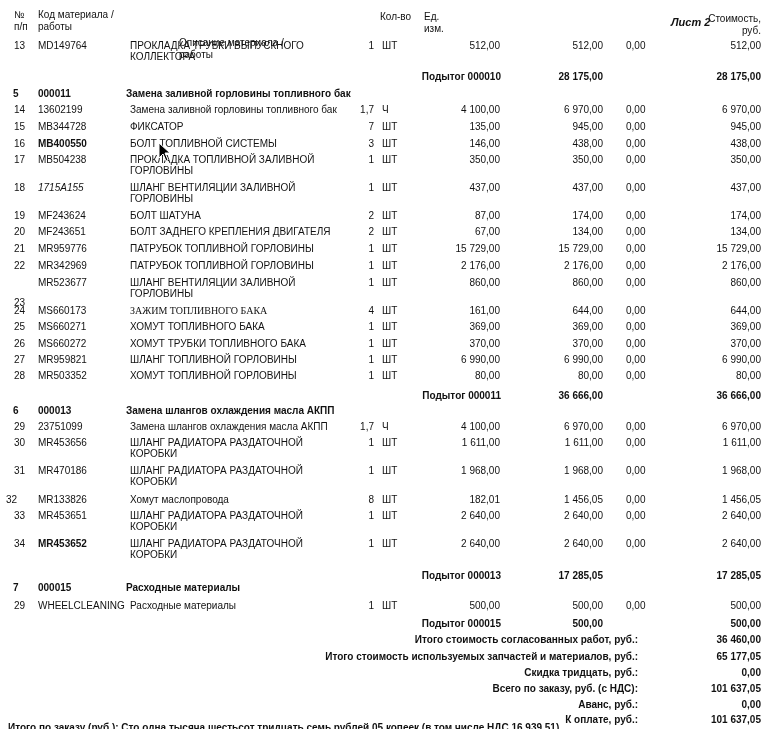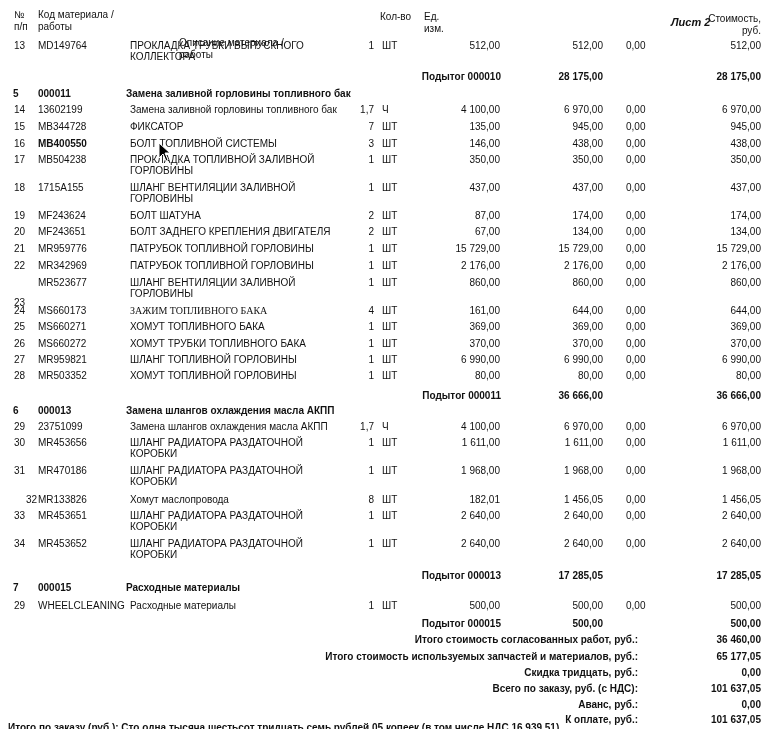--- a/index.html
+++ b/index.html
@@ -93,21 +93,21 @@
 ГОРЛОВИНЫ</div>
         <div class="abs r" style="right: 390px; top: 154px;">1</div>
         <div class="abs " style="left: 382px; top: 154px;">ШТ</div>
         <div class="abs r" style="right: 264px; top: 154px;">350,00</div>
         <div class="abs r" style="right: 161px; top: 154px;">350,00</div>
         <div class="abs " style="left: 626px; top: 154px;">0,00</div>
         <div class="abs r" style="right: 3px; top: 154px;">350,00</div>
       </div>
       <div>
         <div class="abs " style="left: 14px; top: 182px;">18</div>
-        <div class="abs " style="left: 38px; top: 182px;">1715A155</div>
+        <div class="abs " style="left: 38px; top: 182px; font-style: italic;">1715A155</div>
         <div class="abs " style="left: 130px; top: 182px; white-space: pre;">ШЛАНГ ВЕНТИЛЯЦИИ ЗАЛИВНОЙ
 ГОРЛОВИНЫ</div>
         <div class="abs r" style="right: 390px; top: 182px;">1</div>
         <div class="abs " style="left: 382px; top: 182px;">ШТ</div>
         <div class="abs r" style="right: 264px; top: 182px;">437,00</div>
         <div class="abs r" style="right: 161px; top: 182px;">437,00</div>
         <div class="abs " style="left: 626px; top: 182px;">0,00</div>
         <div class="abs r" style="right: 3px; top: 182px;">437,00</div>
       </div>
       <div>
@@ -260,21 +260,21 @@
         <div class="abs " style="left: 130px; top: 465px; white-space: pre;">ШЛАНГ РАДИАТОРА РАЗДАТОЧНОЙ
 КОРОБКИ</div>
         <div class="abs r" style="right: 390px; top: 465px;">1</div>
         <div class="abs " style="left: 382px; top: 465px;">ШТ</div>
         <div class="abs r" style="right: 264px; top: 465px;">1 968,00</div>
         <div class="abs r" style="right: 161px; top: 465px;">1 968,00</div>
         <div class="abs " style="left: 626px; top: 465px;">0,00</div>
         <div class="abs r" style="right: 3px; top: 465px;">1 968,00</div>
       </div>
       <div>
-        <div class="abs " style="left: 26px; top: 494px;">32</div>
+        <div class="abs " style="left: 6px; top: 494px;">32</div>
         <div class="abs " style="left: 38px; top: 494px;">MR133826</div>
         <div class="abs " style="left: 130px; top: 494px; white-space: pre;">Хомут маслопровода</div>
         <div class="abs r" style="right: 390px; top: 494px;">8</div>
         <div class="abs " style="left: 382px; top: 494px;">ШТ</div>
         <div class="abs r" style="right: 264px; top: 494px;">182,01</div>
         <div class="abs r" style="right: 161px; top: 494px;">1 456,05</div>
         <div class="abs " style="left: 626px; top: 494px;">0,00</div>
         <div class="abs r" style="right: 3px; top: 494px;">1 456,05</div>
       </div>
       <div>
@@ -284,21 +284,21 @@
 КОРОБКИ</div>
         <div class="abs r" style="right: 390px; top: 510px;">1</div>
         <div class="abs " style="left: 382px; top: 510px;">ШТ</div>
         <div class="abs r" style="right: 264px; top: 510px;">2 640,00</div>
         <div class="abs r" style="right: 161px; top: 510px;">2 640,00</div>
         <div class="abs " style="left: 626px; top: 510px;">0,00</div>
         <div class="abs r" style="right: 3px; top: 510px;">2 640,00</div>
       </div>
       <div>
         <div class="abs " style="left: 14px; top: 538px;">34</div>
-        <div class="abs " style="left: 38px; top: 538px;">MR453652</div>
+        <div class="abs " style="left: 38px; top: 538px; font-weight: bold;">MR453652</div>
         <div class="abs " style="left: 130px; top: 538px; white-space: pre;">ШЛАНГ РАДИАТОРА РАЗДАТОЧНОЙ
 КОРОБКИ</div>
         <div class="abs r" style="right: 390px; top: 538px;">1</div>
         <div class="abs " style="left: 382px; top: 538px;">ШТ</div>
         <div class="abs r" style="right: 264px; top: 538px;">2 640,00</div>
         <div class="abs r" style="right: 161px; top: 538px;">2 640,00</div>
         <div class="abs " style="left: 626px; top: 538px;">0,00</div>
         <div class="abs r" style="right: 3px; top: 538px;">2 640,00</div>
       </div>
       <div>

